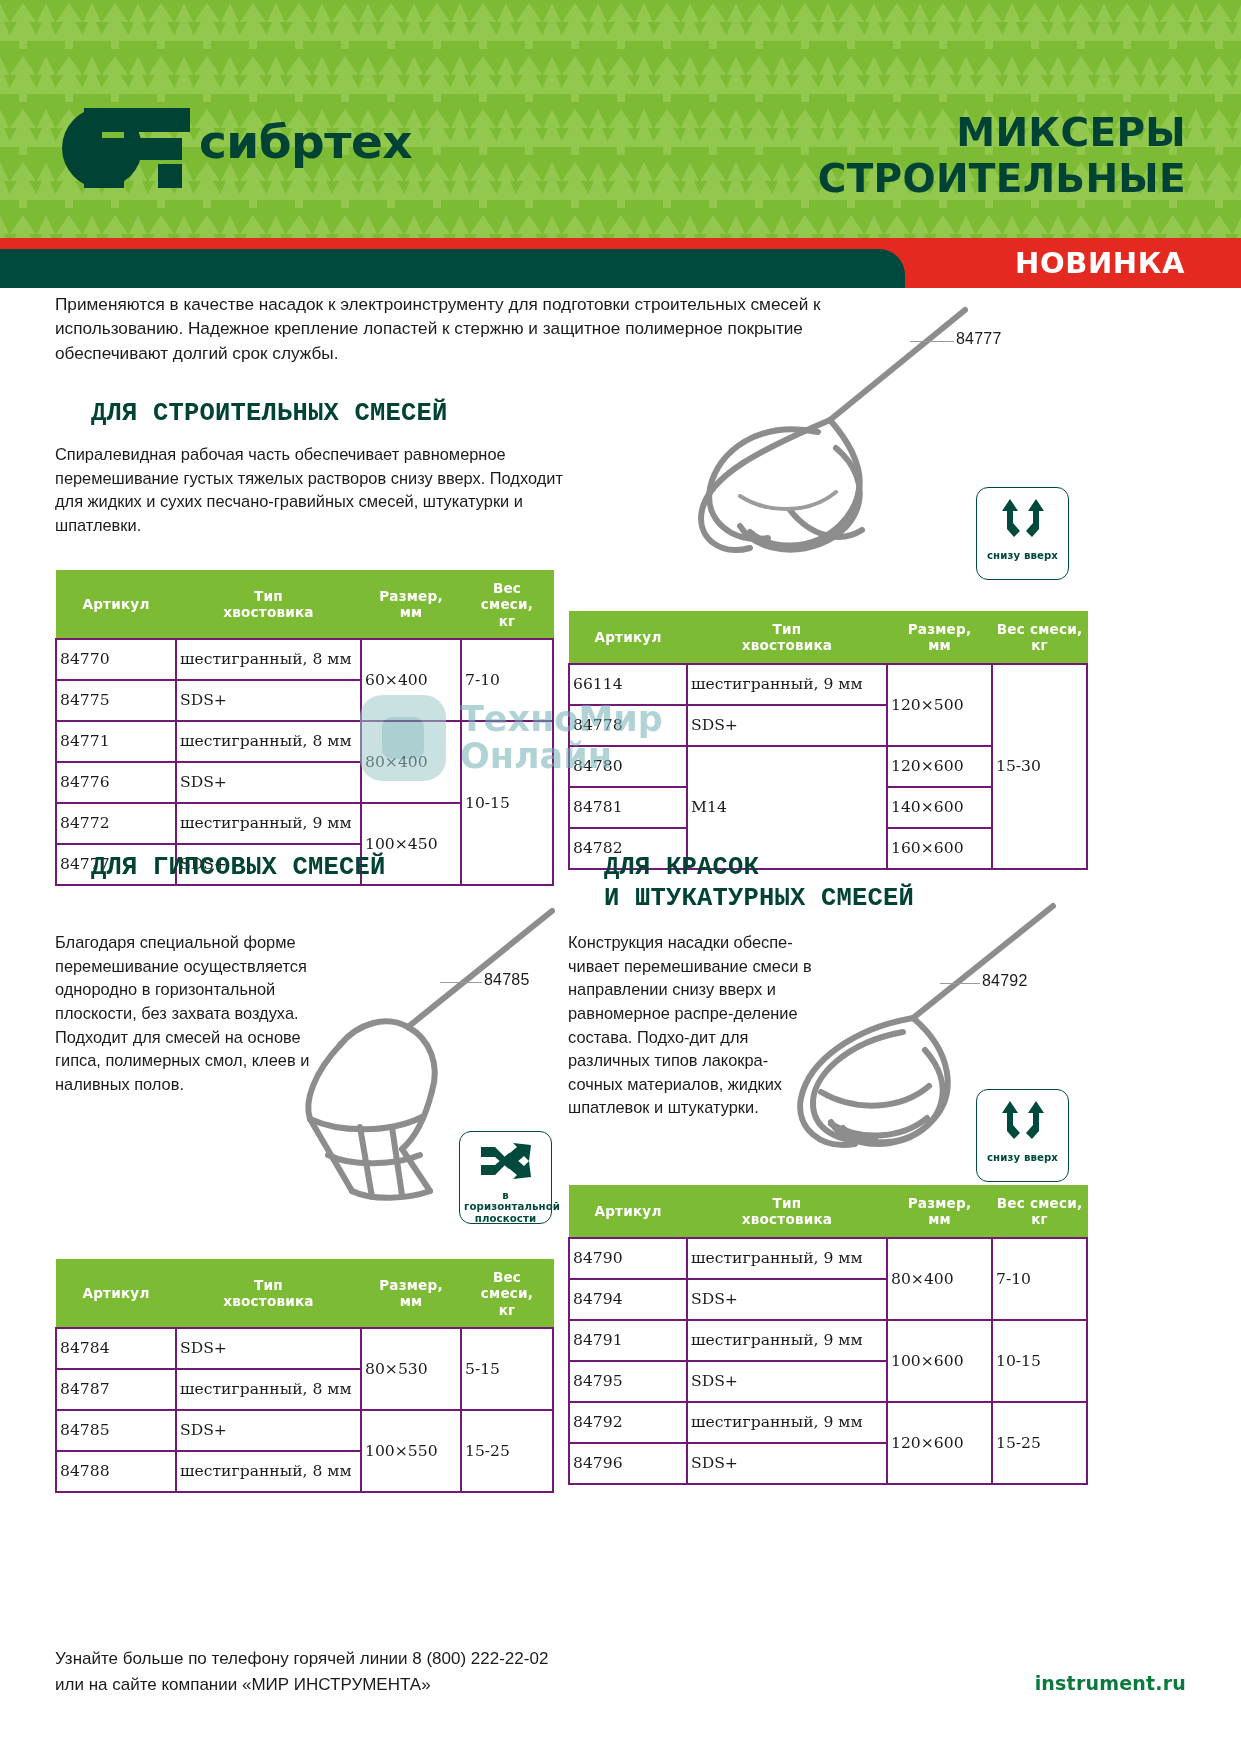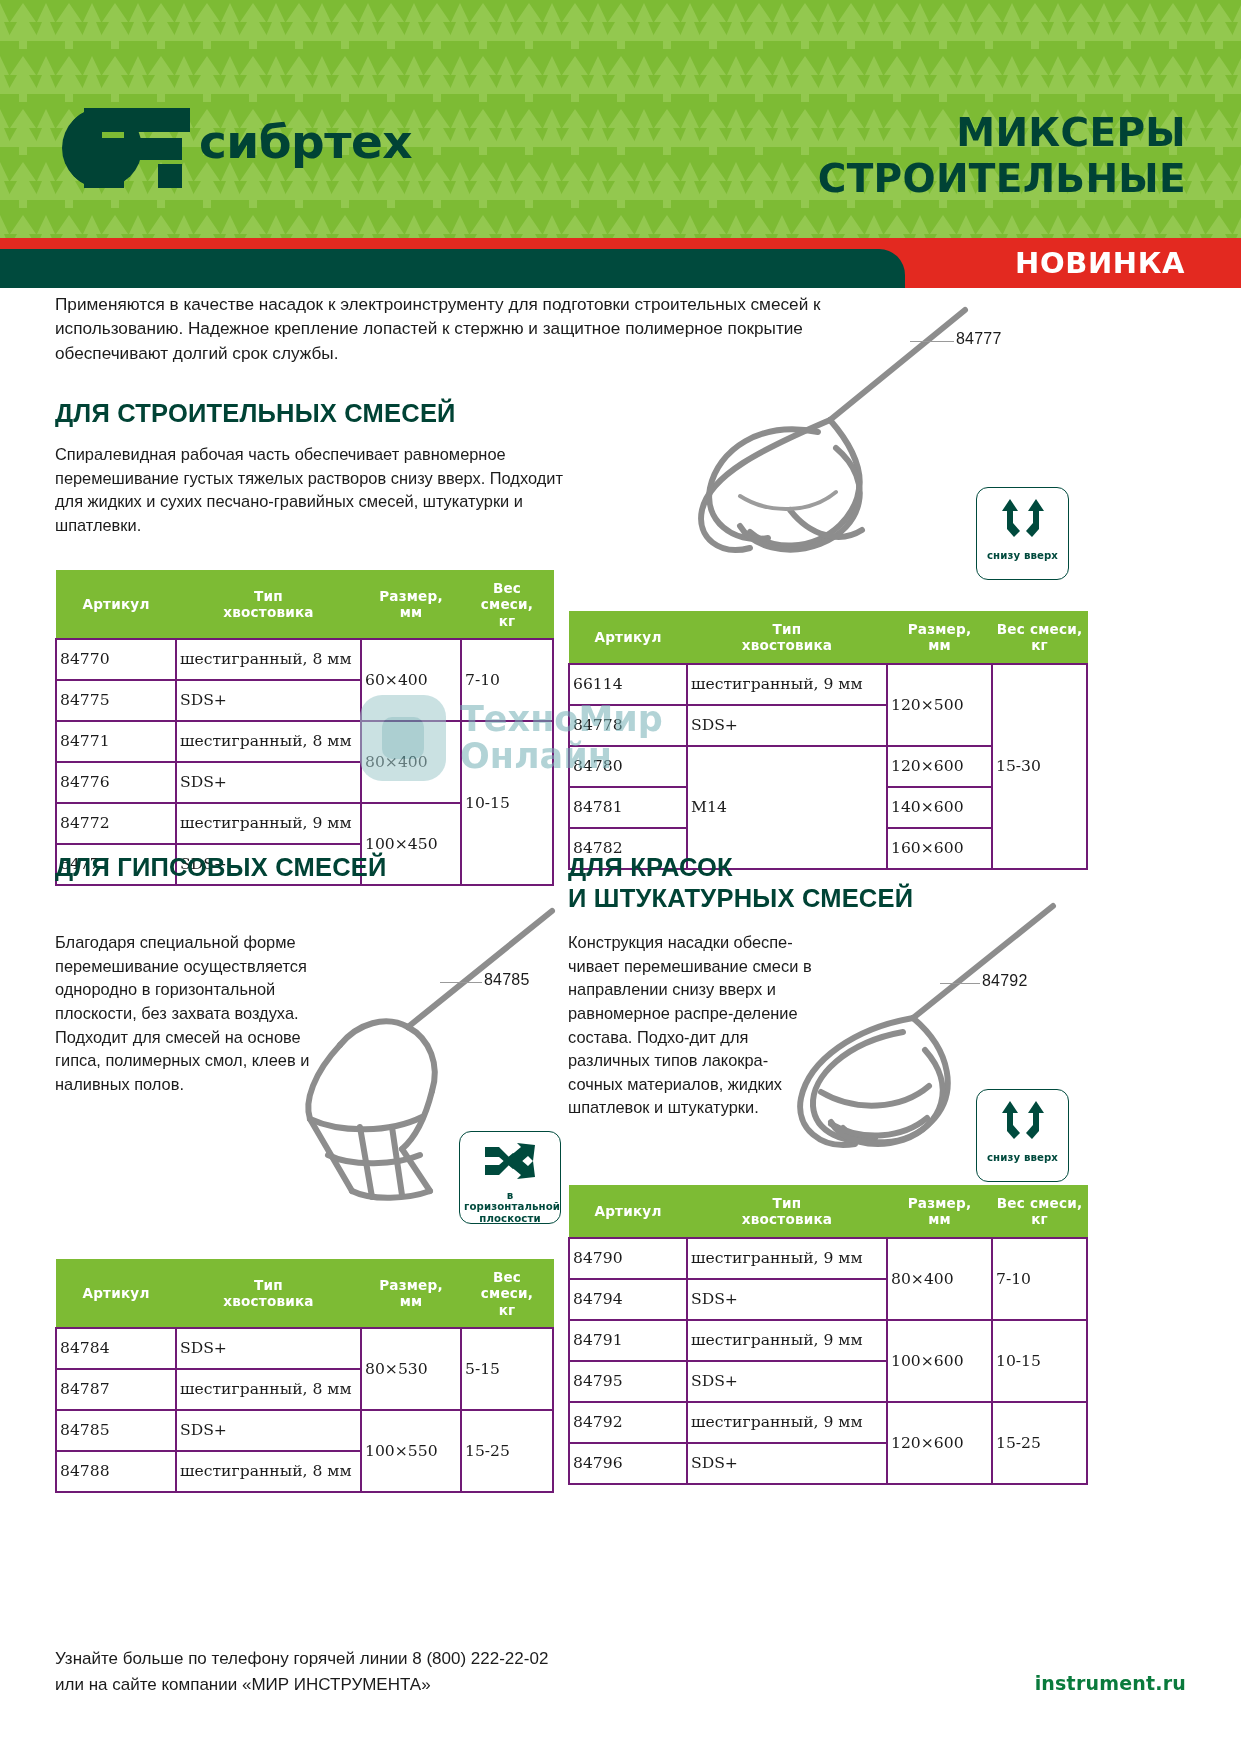--- a/index.html
+++ b/index.html
@@ -109,26 +109,27 @@
     left: 55px; top: 292px;
     width: 800px;
     font-size: 17.2px;
     line-height: 1.41;
     color: #1b1b1b;
   }
 
   
   .sec-title {
     position: absolute;
-    font-family: Liberation Sans, sans-serif;
+    font-family: Liberation Mono, monospace;
     font-weight: 700;
     color: #004335;
     font-size: 25.5px;
     line-height: 1.22;
     letter-spacing: 0.2px;
+    margin-left: 36px;
   }
   #sec1-title { left: 55px; top: 398px; }
   #sec2-title { left: 55px; top: 852px; }
   #sec3-title { left: 568px; top: 852px; }
 
   .sec-body {
     position: absolute;
     font-size: 16.4px;
     line-height: 1.44;
     color: #1b1b1b;
@@ -186,21 +187,21 @@
     padding-top: 9px;
   }
   .badge .badge-label {
     font-size: 10.2px;
     line-height: 1.12;
     letter-spacing: 0.1px;
     display: block;
     padding: 0 4px;
   }
   #badge1 { left: 976px; top: 487px; width: 93px; height: 93px; }
-  #badge2 { left: 459px; top: 1131px; width: 102px; height: 93px; }
+  #badge2 { left: 459px; top: 1131px; width: 93px; height: 93px; }
   #badge3 { left: 976px; top: 1089px; width: 93px; height: 93px; }
   #badge1 .badge-label, #badge3 .badge-label { padding-top: 5px; }
   #badge2 .badge-label { padding-top: 5px; }
 
   
   .callout {
     position: absolute;
     font-family: "Liberation Sans", sans-serif;
     font-size: 16px;
     color: #1b1b1b;

